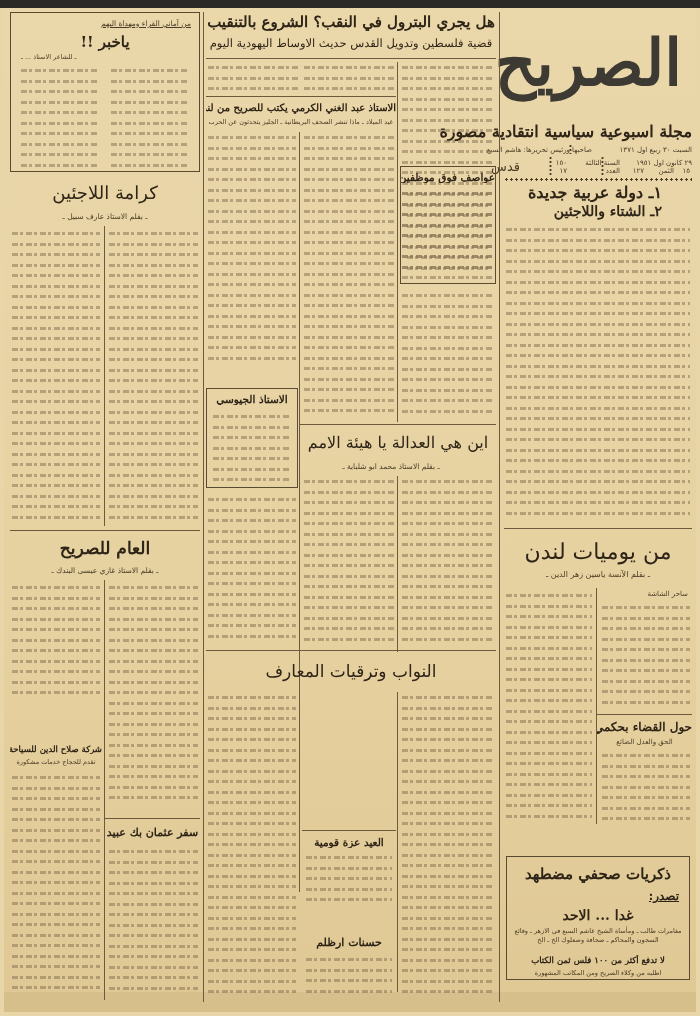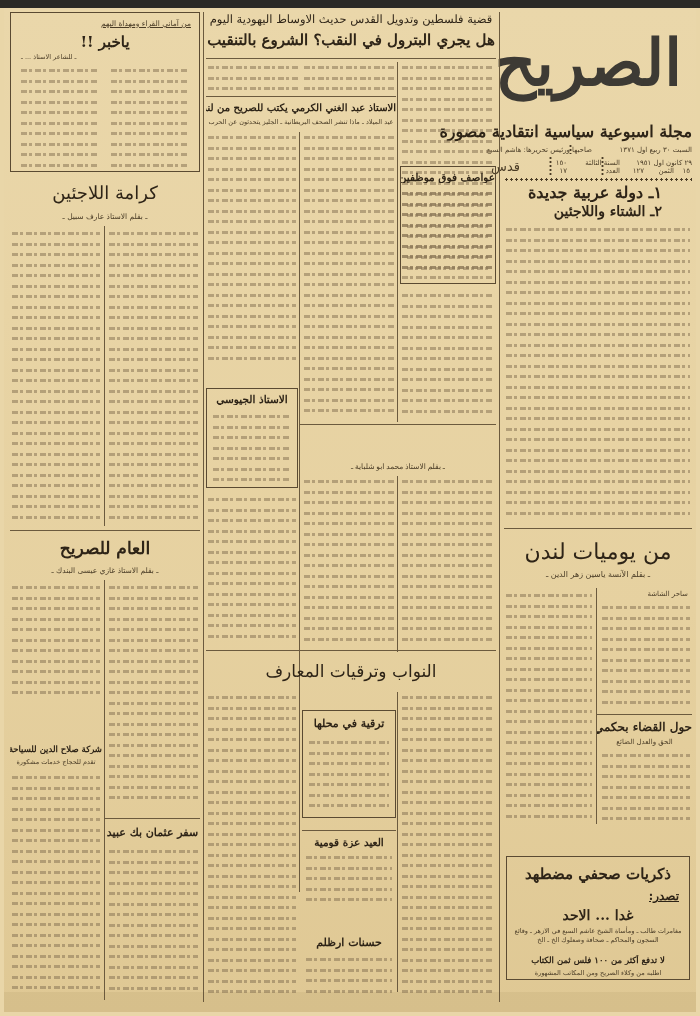--- a/index.html
+++ b/index.html
@@ -187,22 +187,22 @@
     <div class="hl" style="position:absolute; right:10px; top:32px; font-size:12px; text-decoration:underline;">تصدر:</div>
     <div class="hl" style="position:absolute; right:0; top:50px; width:100%; font-size:14px;">غدا ... الاحد</div>
     <div class="byline" style="position:absolute; right:6px; top:70px; width:170px; font-size:6.5px; white-space:normal; line-height:9px;">مغامرات طالب ـ ومأساة الشيخ عاشم السبع في الازهر ـ وقائع السجون والمحاكم ـ صحافة وصعلوك الخ ـ الخ</div>
     <div class="hl" style="position:absolute; right:0; top:98px; width:100%; font-size:8.5px;">لا تدفع أكثر من ١٠٠ فلس ثمن الكتاب</div>
     <div class="byline" style="position:absolute; right:0; top:112px; width:100%; font-size:6.5px;">اطلبه من وكلاء الصريح ومن المكاتب المشهورة</div>
   </div>
 
   <div class="rule-v" style="right:196px; top:4px; height:990px;"></div>
 
   <div class="abs" style="right:200px; top:2px; width:290px; height:48px;">
+    <div class="hl" style="font-size:15px; line-height:24px;">هل يجري البترول في النقب؟ الشروع بالتنقيب</div>
     <div class="hl" style="font-size:11.5px; line-height:18px; font-weight:normal;">قضية فلسطين وتدويل القدس حديث الاوساط اليهودية اليوم</div>
-    <div class="hl" style="font-size:15px; line-height:24px;">هل يجري البترول في النقب؟ الشروع بالتنقيب</div>
   </div>
   <div class="rule-h" style="right:200px; top:50px; width:290px;"></div>
 
   <div class="body-text" style="position:absolute; right:200px; top:54px; width:96px; height:220px;">
     <span class="ln"></span>
       <span class="ln"></span>
       <span class="ln"></span>
       <span class="ln"></span>
       <span class="ln"></span>
       <span class="ln"></span>
@@ -340,21 +340,22 @@
         <span class="ln"></span>
         <span class="ln"></span>
         <span class="ln"></span>
         <span class="ln"></span>
         <span class="ln"></span>
         <span class="ln"></span>
     </div>
   </div>
 
   <div class="rule-h" style="right:200px; top:416px; width:196px;"></div>
-  <div class="byline" style="position:absolute; right:200px; top:454px; width:196px; font-size:7.5px;font-family:Liberation Serif, serif;">ـ بقلم الاستاذ محمد ابو شلباية ـ</div>
+  <div class="hl" style="position:absolute; right:200px; top:420px; width:196px; font-size:16px; line-height:30px; font-weight:normal;">اين هي العدالة يا هيئة الامم</div>
+  <div class="byline" style="position:absolute; right:207px; top:454px; width:196px; font-size:7.5px;">ـ بقلم الاستاذ محمد ابو شلباية ـ</div>
 
   <div class="body-text" style="position:absolute; right:200px; top:468px; width:96px; height:170px;">
     <span class="ln"></span>
       <span class="ln"></span>
       <span class="ln"></span>
       <span class="ln"></span>
       <span class="ln"></span>
       <span class="ln"></span>
       <span class="ln"></span>
       <span class="ln"></span>
@@ -432,32 +433,20 @@
       <span class="ln"></span>
       <span class="ln"></span>
       <span class="ln"></span>
       <span class="ln"></span>
       <span class="ln"></span>
       <span class="ln"></span>
       <span class="ln"></span>
   </div>
   <div class="rule-v" style="right:298px; top:684px; height:300px;"></div>
 
-  <div class="box" style="right:300px; top:702px; width:94px; height:108px;">
-    <div class="hl" style="font-size:11px; margin-top:6px;">ترقية في محلها</div>
-    <div class="body-text" style="position:absolute; right:4px; top:26px; width:84px; height:78px;">
-      <span class="ln"></span>
-        <span class="ln"></span>
-        <span class="ln"></span>
-        <span class="ln"></span>
-        <span class="ln"></span>
-        <span class="ln"></span>
-        <span class="ln"></span>
-    </div>
-  </div>
 
   <div class="rule-h" style="right:300px; top:822px; width:94px;"></div>
   <div class="hl" style="position:absolute; right:300px; top:828px; width:94px; font-size:10.5px;">العيد عزة قومية</div>
   <div class="body-text" style="position:absolute; right:302px; top:844px; width:90px; height:52px;">
     <span class="ln"></span>
       <span class="ln"></span>
       <span class="ln"></span>
       <span class="ln"></span>
       <span class="ln"></span>
   </div>

